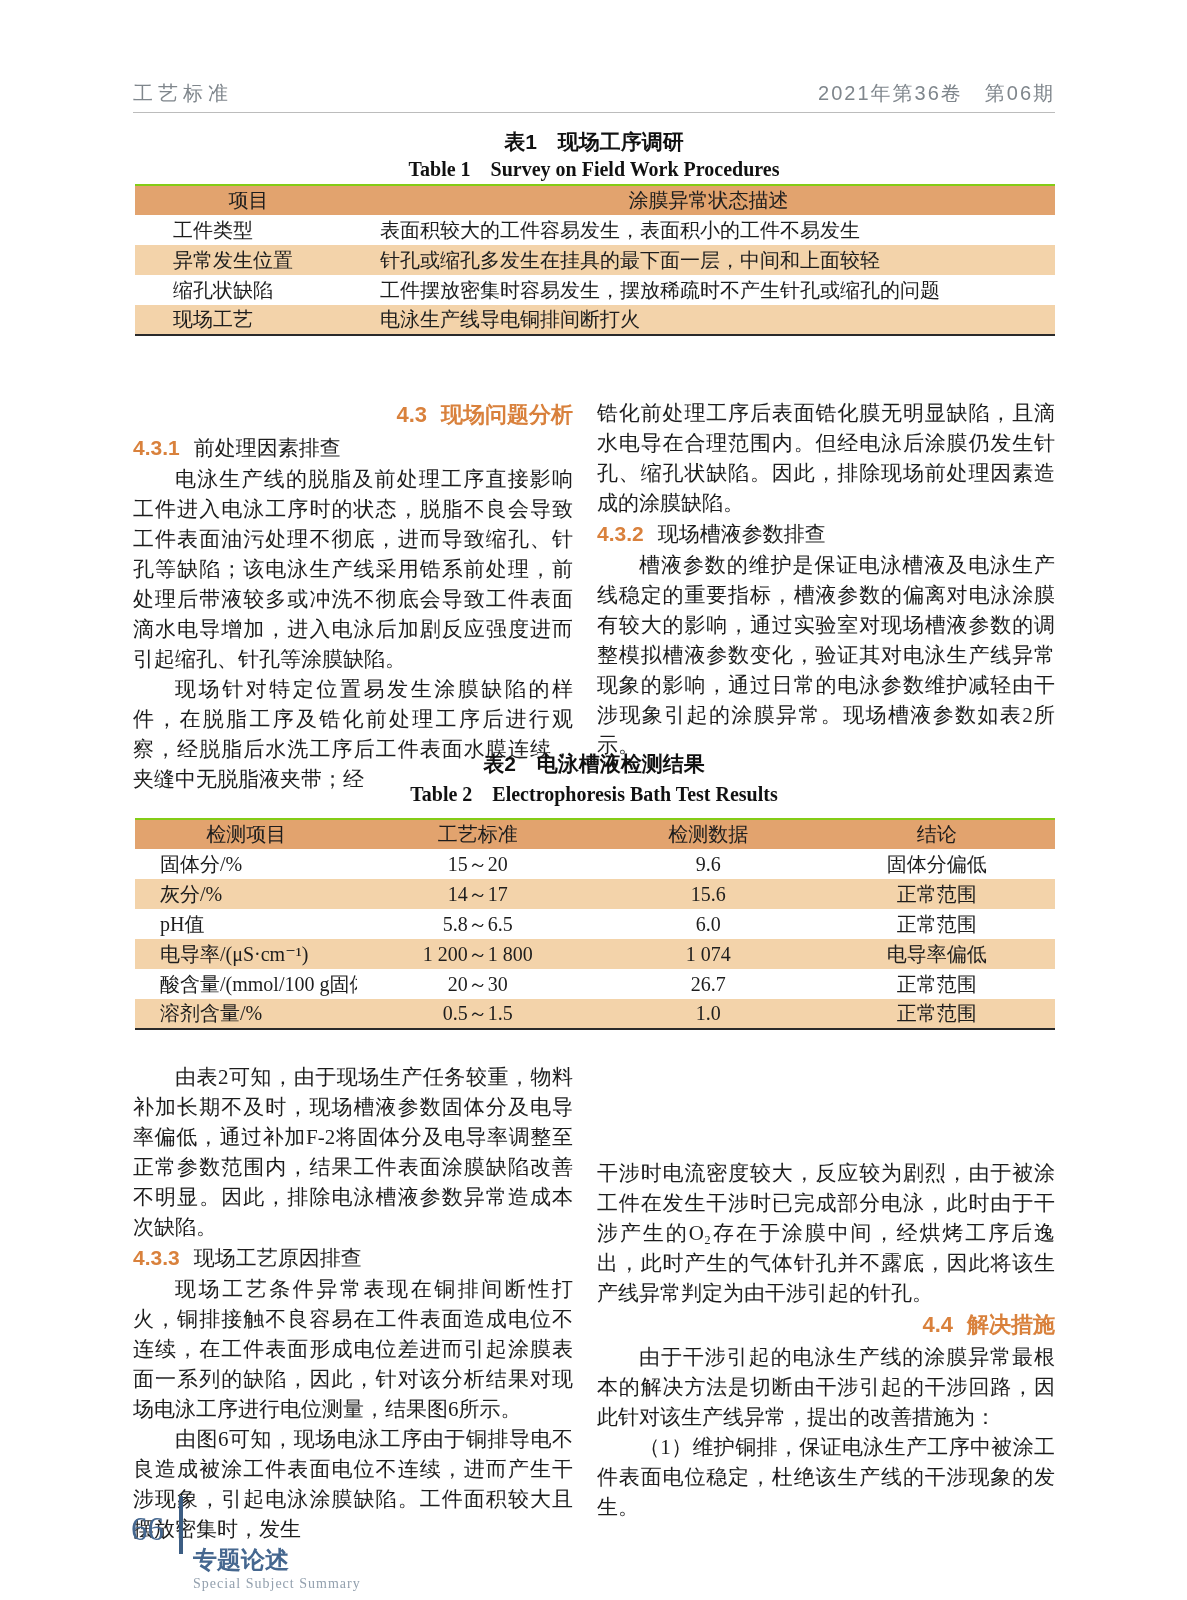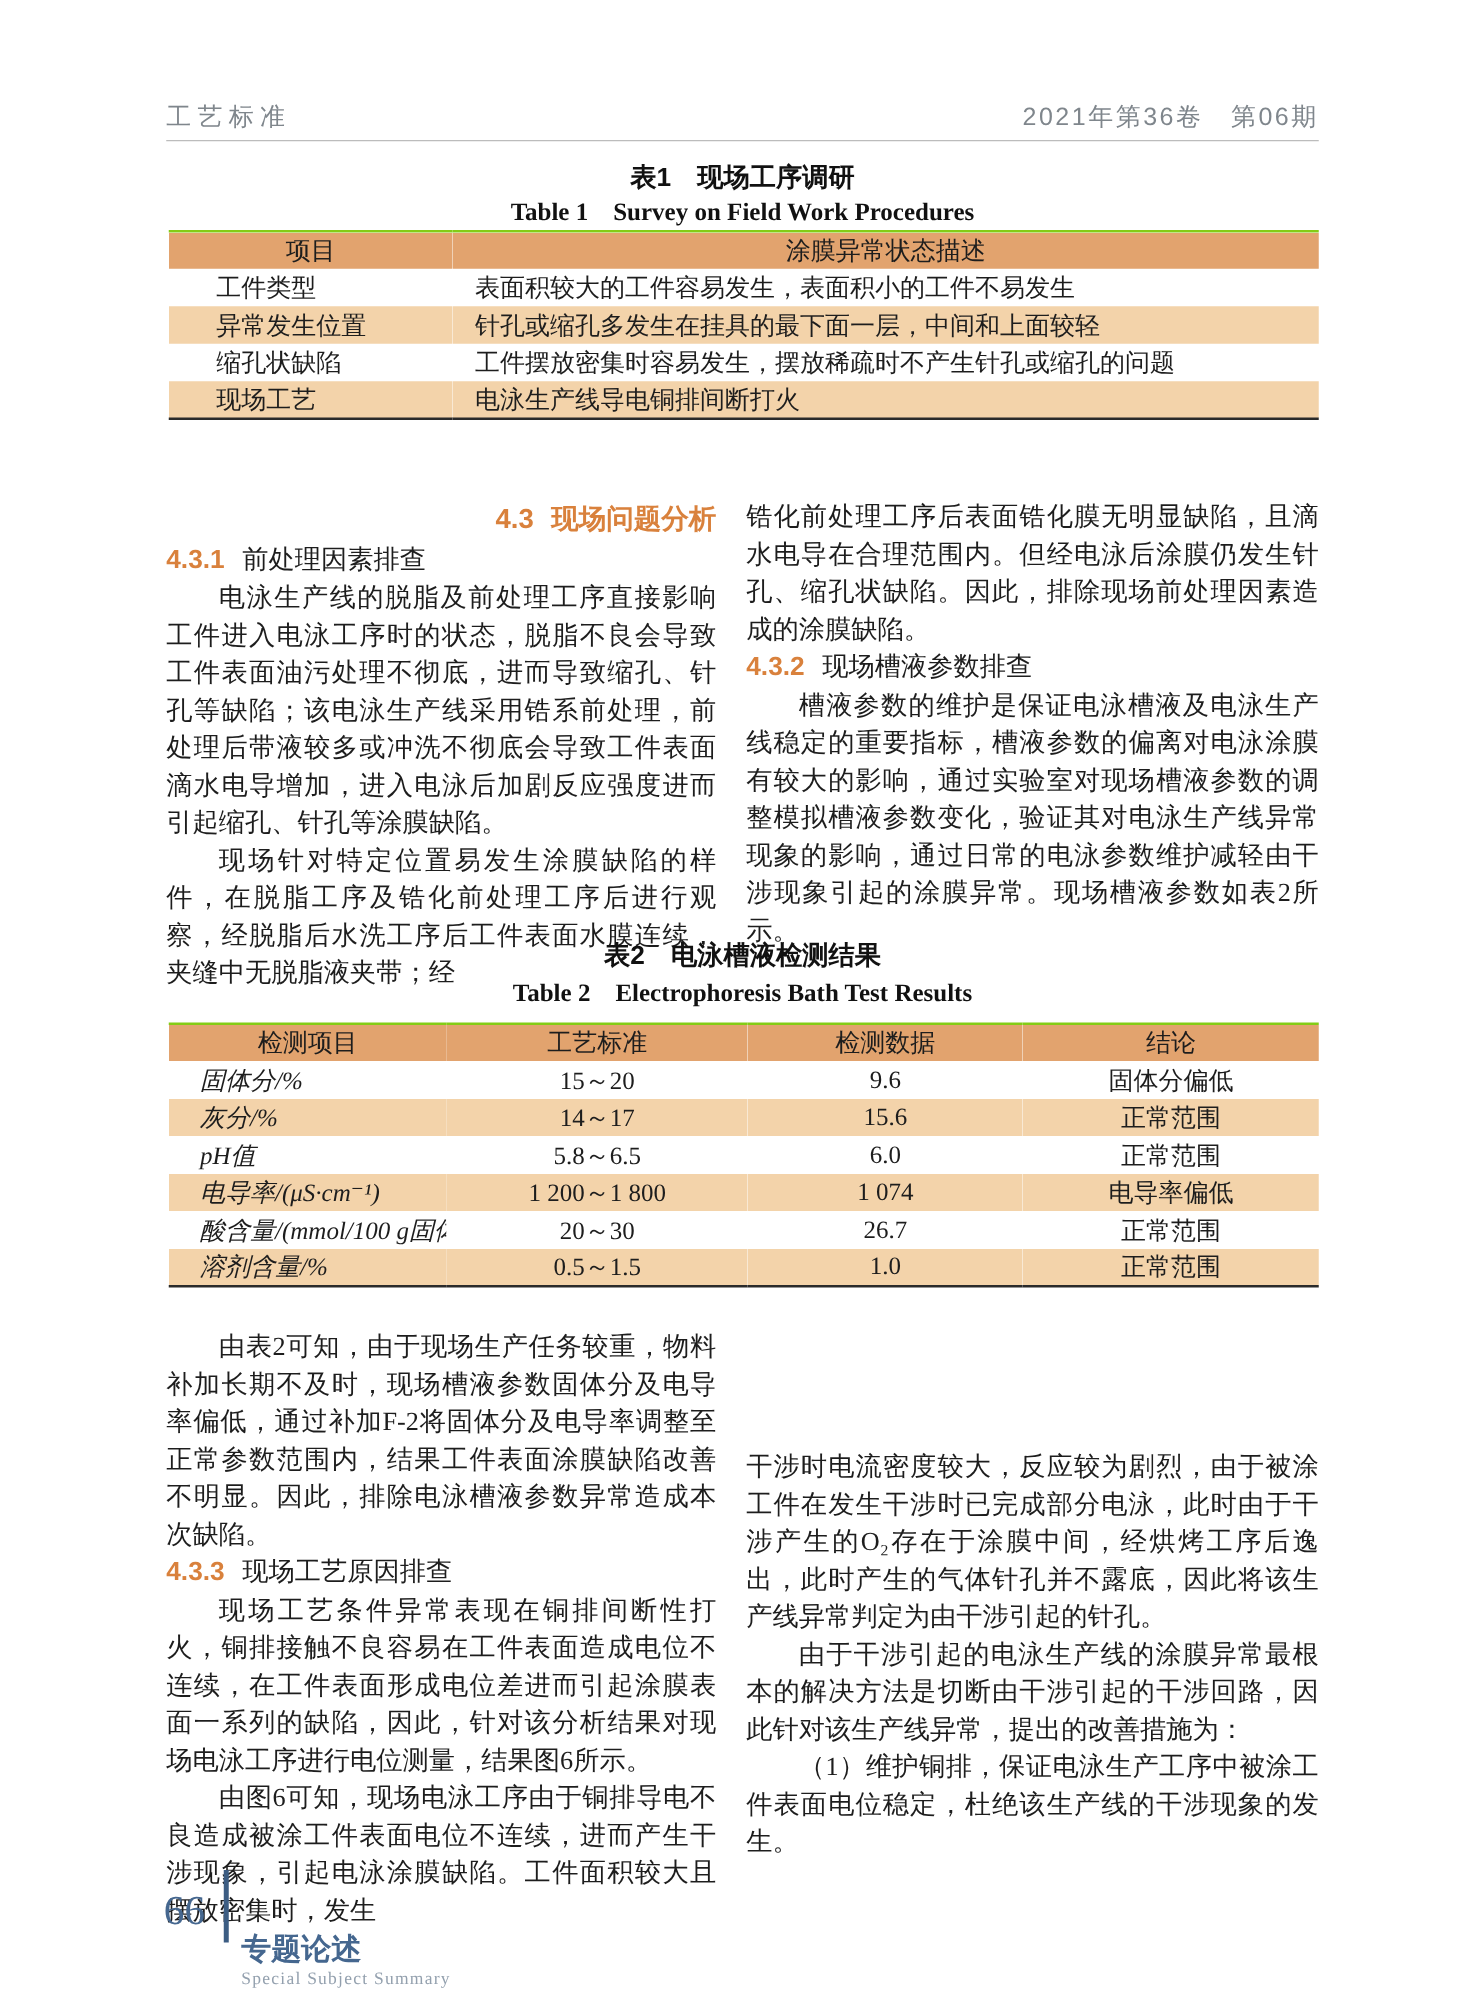--- a/index.html
+++ b/index.html
@@ -53,21 +53,21 @@
     white-space:nowrap; overflow:hidden;
   }
   table.paper-table thead tr { background:#e2a36e; }
   table.paper-table tbody tr:nth-child(even) { background:#f3d3aa; }
   table.paper-table th { text-align:center; }
   #table1 col.c1 { width:227px; }
   #table1 td.c1 { padding-left:38px; text-align:left; }
   #table1 td.c2 { padding-left:18px; text-align:left; }
   #table2 col.k1 { width:222px; } #table2 col.k2 { width:240px; }
   #table2 col.k3 { width:220px; } #table2 col.k4 { width:236px; }
-  #table2 td.k1 { padding-left:25px; text-align:left;font-style:italic; }
+  #table2 td.k1 { padding-left:25px; text-align:left; }
   #table2 td.kc { text-align:center; }
 
   
   .col {
     position:absolute; font-size:21px; line-height:30px;
     text-align:justify; color:#1d1d1d;
   }
   .col p.indent { text-indent:2em; }
   #topcols-left   { left:133px; top:398px; width:440px; }
   #topcols-right  { left:597px; top:398px; width:458px; }
@@ -236,20 +236,23 @@
     <p class="indent">由表2可知，由于现场生产任务较重，物料补加长期不及时，现场槽液参数固体分及电导率偏低，通过补加F-2将固体分及电导率调整至正常参数范围内，结果工件表面涂膜缺陷改善不明显。因此，排除电泳槽液参数异常造成本次缺陷。</p>
     <div class="h3">
       <span class="h-num">4.3.3</span><span class="h-title">现场工艺原因排查</span>
     </div>
     <p class="indent">现场工艺条件异常表现在铜排间断性打火，铜排接触不良容易在工件表面造成电位不连续，在工件表面形成电位差进而引起涂膜表面一系列的缺陷，因此，针对该分析结果对现场电泳工序进行电位测量，结果图6所示。</p>
     <p class="indent">由图6可知，现场电泳工序由于铜排导电不良造成被涂工件表面电位不连续，进而产生干涉现象，引起电泳涂膜缺陷。工件面积较大且摆放密集时，发生</p>
   </div>
 
   <div class="col" id="botcols-right">
     <p>干涉时电流密度较大，反应较为剧烈，由于被涂工件在发生干涉时已完成部分电泳，此时由于干涉产生的O₂存在于涂膜中间，经烘烤工序后逸出，此时产生的气体针孔并不露底，因此将该生产线异常判定为由干涉引起的针孔。</p>
+    <div class="h2">
+      <span class="h-num">4.4</span><span class="h-title">解决措施</span>
+    </div>
     <p class="indent">由于干涉引起的电泳生产线的涂膜异常最根本的解决方法是切断由干涉引起的干涉回路，因此针对该生产线异常，提出的改善措施为：</p>
     <p class="indent">（1）维护铜排，保证电泳生产工序中被涂工件表面电位稳定，杜绝该生产线的干涉现象的发生。</p>
   </div>
 
   <div class="footer">
     <span class="page-number">66</span>
     <span class="footer-bar"></span>
     <span class="footer-col">
       <span class="footer-col-cn">专题论述</span>
       <span class="footer-col-en">Special Subject Summary</span>

